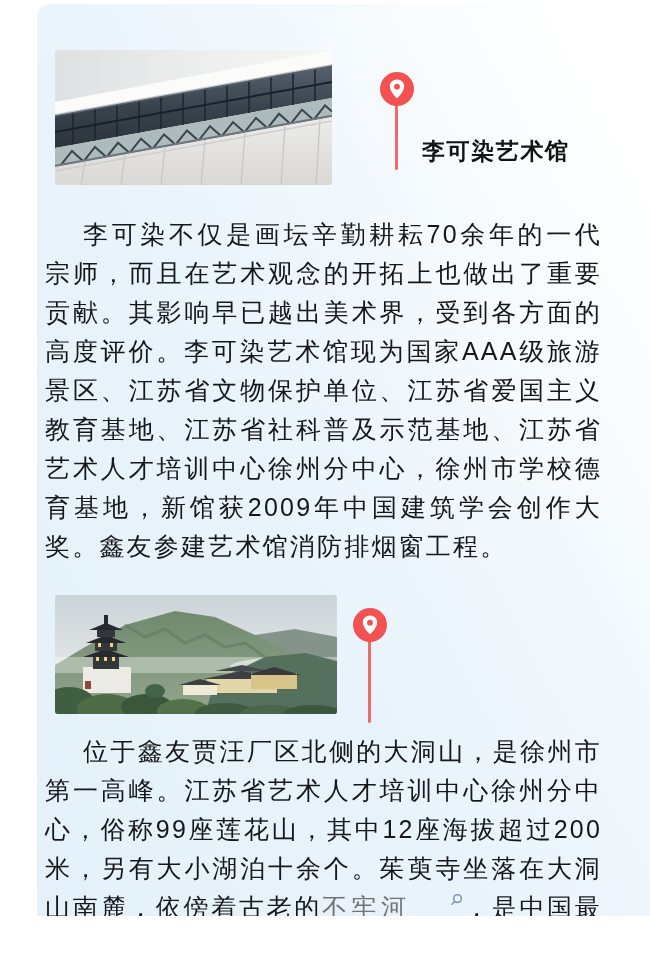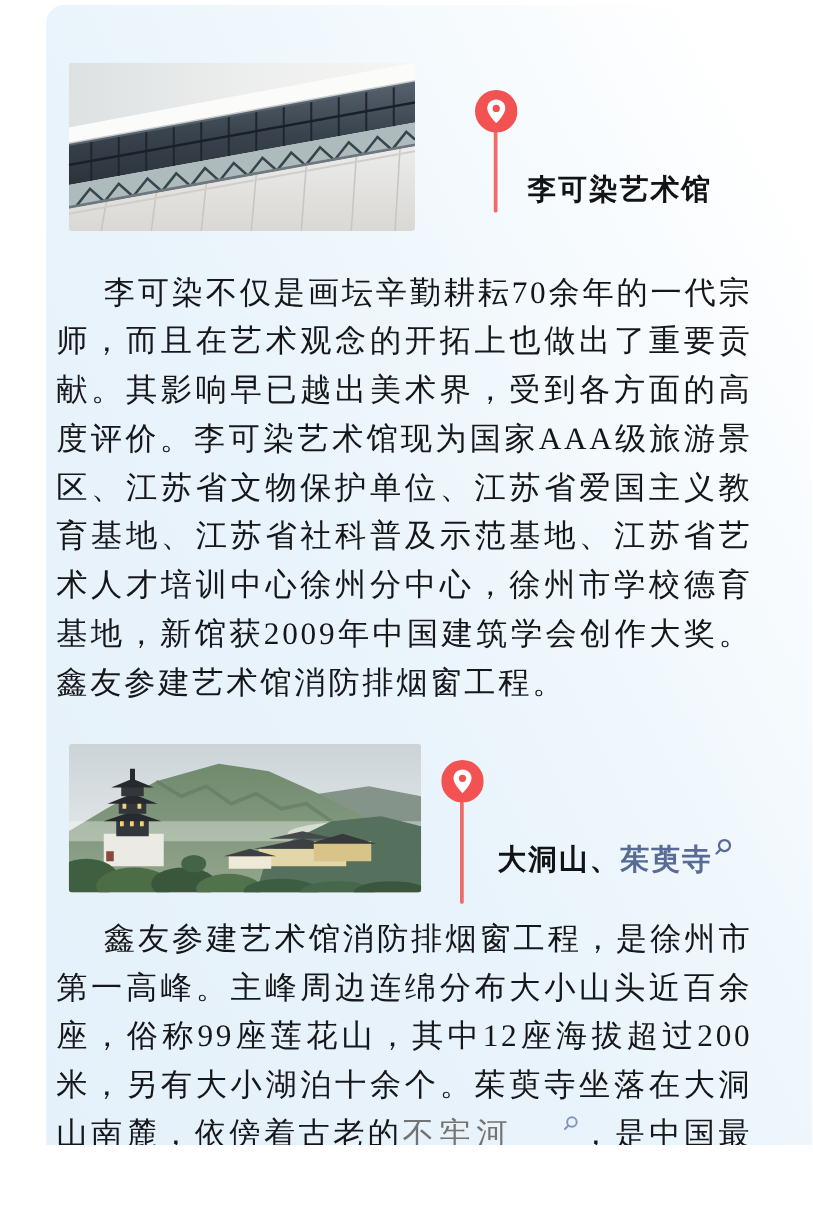--- a/index.html
+++ b/index.html
@@ -1,19 +1,19 @@
 <!DOCTYPE html>
 <html><head>
 <meta charset="utf-8">
 <style>
   html,body{margin:0;padding:0;background:#ffffff;}
   .screen{
     position:relative;width:650px;height:916px;overflow:hidden;
     background:#ffffff;
-    font-family:Liberation Serif, serif;
+    font-family:Liberation Sans, sans-serif;
   }
   .card{
     position:absolute;left:37px;top:4px;width:613px;height:974px;
     border-radius:14px 0 0 0;
     background:linear-gradient(62deg,#e5f1fa 0%,#e8f3fb 42%,#f3f9fd 68%,#ffffff 92%);
   }
   .photo{
     position:absolute;border-radius:3px;overflow:hidden;display:block;
   }
   .photo1{left:55px;top:50px;width:277px;height:135px;}
@@ -206,30 +206,22 @@
 
   <div class="stem stem2"></div>
   <div class="pin pin2">
     <svg width="34" height="34" viewBox="0 0 34 34">
       <circle cx="17" cy="17" r="17" fill="#f25251"></circle>
       <path d="M17 7.6 C13 7.6 9.8 10.7 9.8 14.6 C9.8 19.9 17 26.4 17 26.4 C17 26.4 24.2 19.9 24.2 14.6 C24.2 10.7 21 7.6 17 7.6 Z" fill="#ffffff"></path>
       <circle cx="17" cy="14.7" r="2.9" fill="#f25251"></circle>
     </svg>
   </div>
 
-  <div class="title title2">
-    <span>大洞山、</span><span class="link-strong">茱萸寺</span><span class="sup-search">
-      <svg width="16" height="16" viewBox="0 0 16 16">
-        <circle cx="8.6" cy="6.4" r="4.4" fill="none" stroke="#576b95" stroke-width="1.8"></circle>
-        <line x1="5.2" y1="9.8" x2="2.2" y2="12.8" stroke="#576b95" stroke-width="1.8" stroke-linecap="round"></line>
-      </svg>
-    </span>
-  </div>
 
   <p class="para para2">
-    <span>鑫友参建艺术馆消防排烟窗工程，是徐州市第一高峰。主峰周边连绵分布大小山头近百余座，俗称99座莲花山，其中12座海拔超过200米，另有大小湖泊十余个。茱萸寺坐落在大洞山南麓，依傍着古老的</span><span class="link-soft">不牢河</span><span class="sup-search">
+    <span>位于鑫友贾汪厂区北侧的大洞山，是徐州市第一高峰。江苏省艺术人才培训中心徐州分中心，俗称99座莲花山，其中12座海拔超过200米，另有大小湖泊十余个。茱萸寺坐落在大洞山南麓，依傍着古老的</span><span class="link-soft">不牢河</span><span class="sup-search">
       <svg width="14" height="14" viewBox="0 0 16 16">
         <circle cx="8.6" cy="6.4" r="4.4" fill="none" stroke="#8496ba" stroke-width="1.8"></circle>
         <line x1="5.2" y1="9.8" x2="2.2" y2="12.8" stroke="#8496ba" stroke-width="1.8" stroke-linecap="round"></line>
       </svg>
     </span><span>，是中国最大的药师佛道场。</span>
   </p>
 </div>
 
 </body></html>

